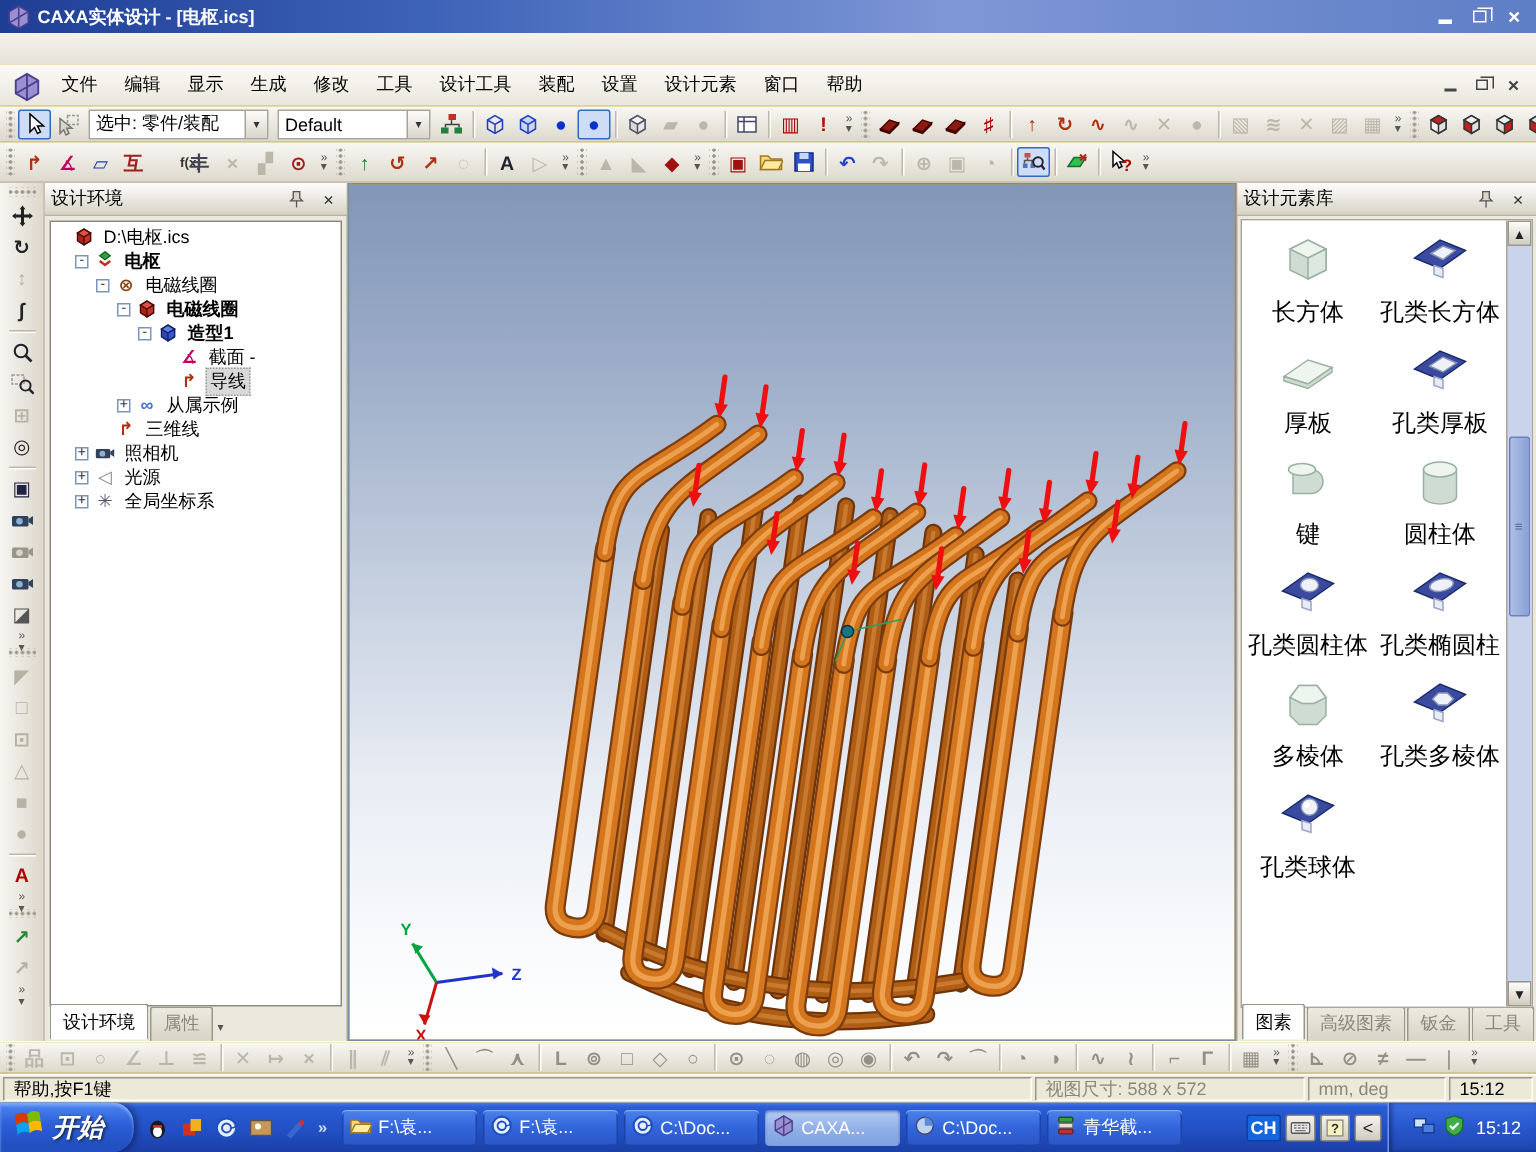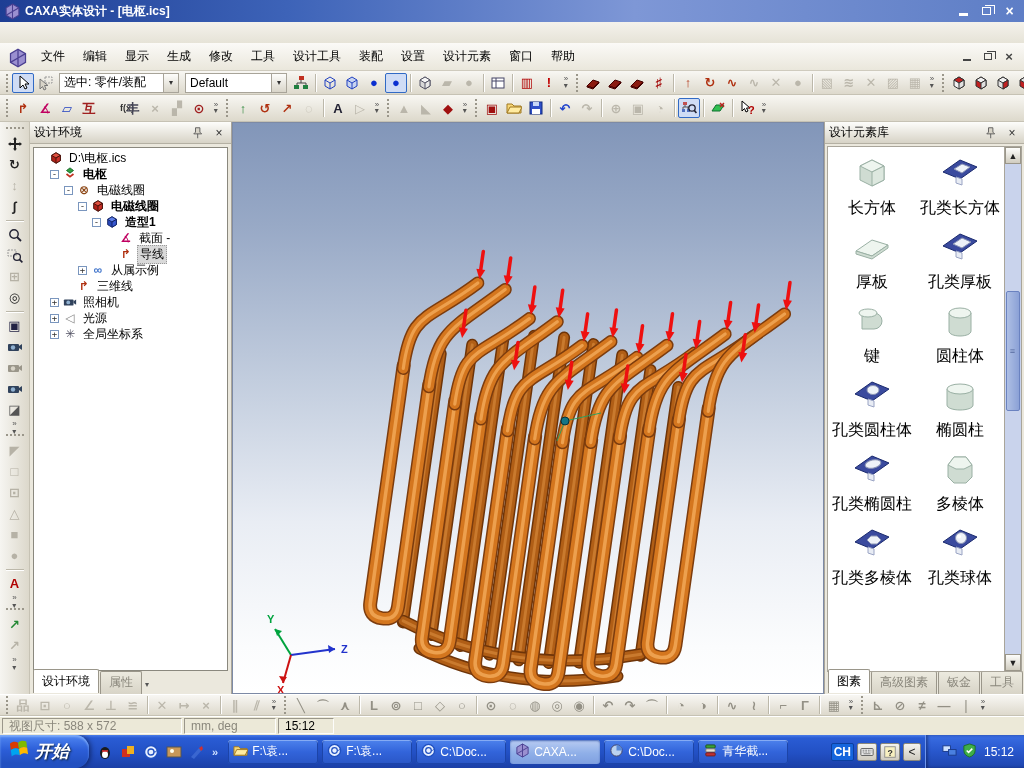--- a/index.html
+++ b/index.html
@@ -863,27 +863,20 @@
               <div class="libitem">
                 <span><svg viewBox="0 0 44 40">
                     <path d="M5 19L22 7l17 7-17 12z" fill="#3a4a9e" stroke="#1a2a6e"></path>
                     <ellipse cx="23" cy="15" rx="6" ry="4.5" fill="#eef2f8" stroke="#8a94b4"></ellipse>
                     <path d="M18 24v6l6 2v-6z" fill="#e8ecf4" stroke="#9aa4c4"></path>
                   </svg></span>
                 <span class="liblabel">孔类圆柱体</span>
               </div>
               <div class="libitem">
                 <span><svg viewBox="0 0 44 40">
-                    <path d="M9 14v16c0 3 6 5 13 5s13-2 13-5V14z" fill="#cfdcd2" stroke="#9ab0a4"></path>
-                    <ellipse cx="22" cy="14" rx="13" ry="5" fill="#eef5ef" stroke="#9ab0a4"></ellipse>
-                  </svg></span>
-                <span class="liblabel">椭圆柱</span>
-              </div>
-              <div class="libitem">
-                <span><svg viewBox="0 0 44 40">
                     <path d="M5 19L22 7l17 7-17 12z" fill="#3a4a9e" stroke="#1a2a6e"></path>
                     <ellipse cx="23" cy="15" rx="8" ry="4" fill="#eef2f8" stroke="#8a94b4" transform="rotate(-12 23 15)"></ellipse>
                     <path d="M18 24v6l6 2v-6z" fill="#e8ecf4" stroke="#9aa4c4"></path>
                   </svg></span>
                 <span class="liblabel">孔类椭圆柱</span>
               </div>
               <div class="libitem">
                 <span><svg viewBox="0 0 44 40">
                     <path d="M10 16l6-8h12l6 8v12l-6 6H16l-6-6z" fill="#cfdcd2" stroke="#9ab0a4"></path>
                     <path d="M10 16l6-8h12l6 8-8 4h-8z" fill="#eef5ef" stroke="#9ab0a4"></path>
@@ -1055,20 +1048,21 @@
       <div class="tbtn dis">
         <span class="gl" style="color: rgb(138, 135, 124);">—</span>
       </div>
       <div class="tbtn dis">
         <span class="gl" style="color: rgb(138, 135, 124);">❘</span>
       </div>
       <div class="chev">»<br>▾</div>
     </div>
 
   <div class="statusbar">
+    <span class="sbcell sbhelp">帮助,按F1键</span>
     <span class="sbcell sbgray" style="width:180px">视图尺寸: 588 x 572</span>
     <span class="sbcell sbgray" style="width:92px">mm, deg</span>
     <span class="sbcell" style="width:56px">15:12</span>
   </div>
 
   <div class="taskbar">
     <div class="start">
       <span id="winflag"><svg viewBox="0 0 24 24">
             <g transform="rotate(-8 12 12)">
               <path d="M3 5c3-2 6-2 9 0v7c-3-2-6-2-9 0z" fill="#d83b01"></path>

